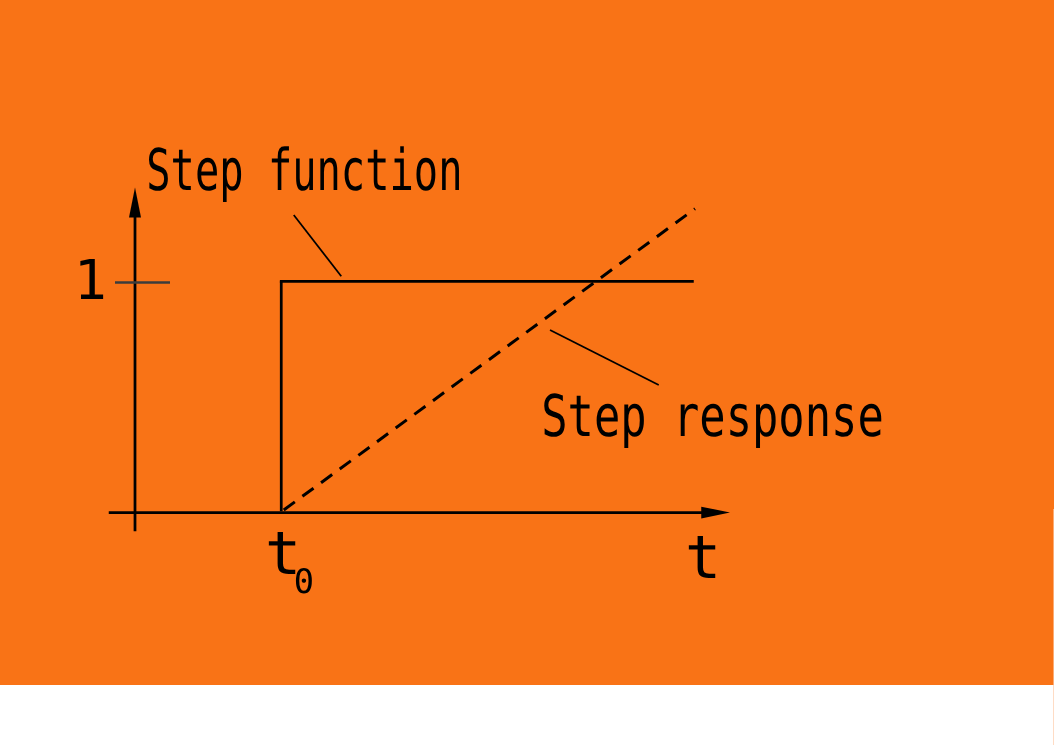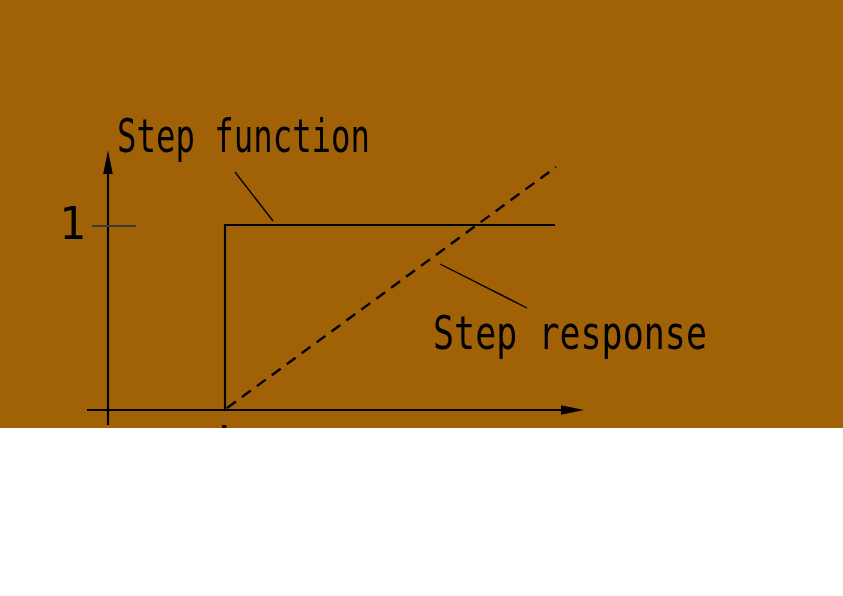--- a/index.html
+++ b/index.html
@@ -3,22 +3,22 @@
 <meta charset="utf-8">
 <style>
   html, body {
     margin: 0;
     padding: 0;
     background: #ffffff;
   }
   #stage {
     position: relative;
     width: 843px;
-    height: 428px;
-    background: #a16207;
+    height: 548px;
+    background: #f97316;
     overflow: hidden;
   }
   svg text {
     font-family: "DejaVu Sans Mono", "Liberation Mono", monospace;
     font-weight: normal;
   }
 </style>
 </head>
 <body>
 

